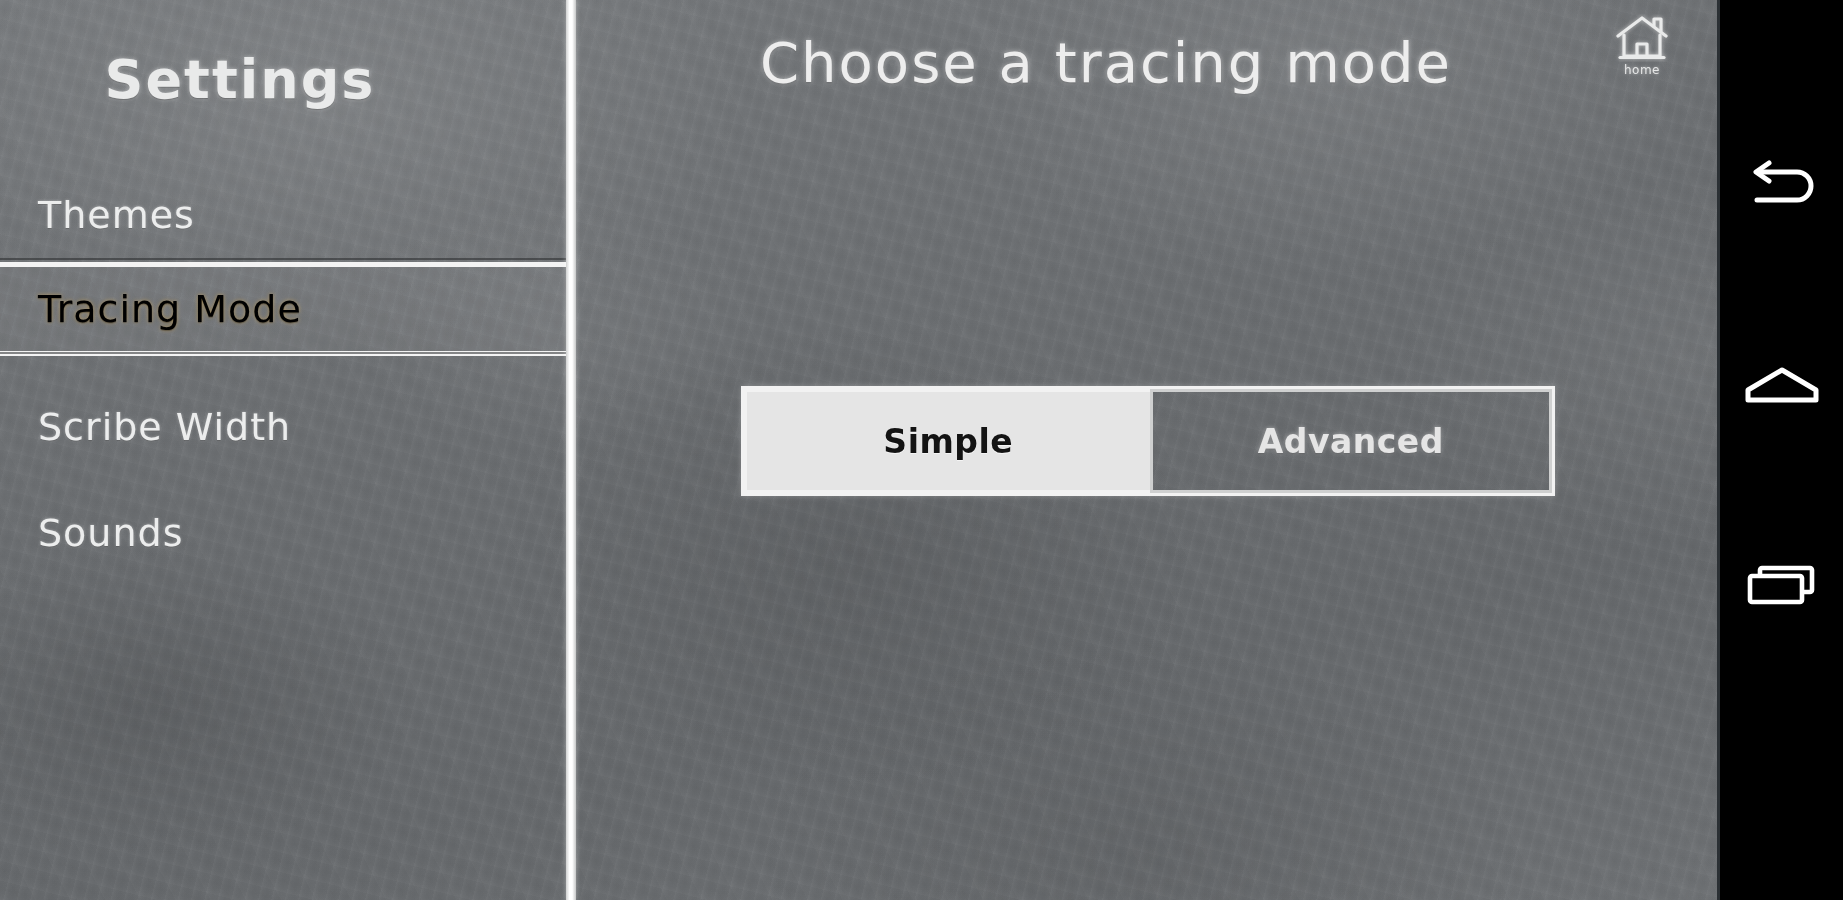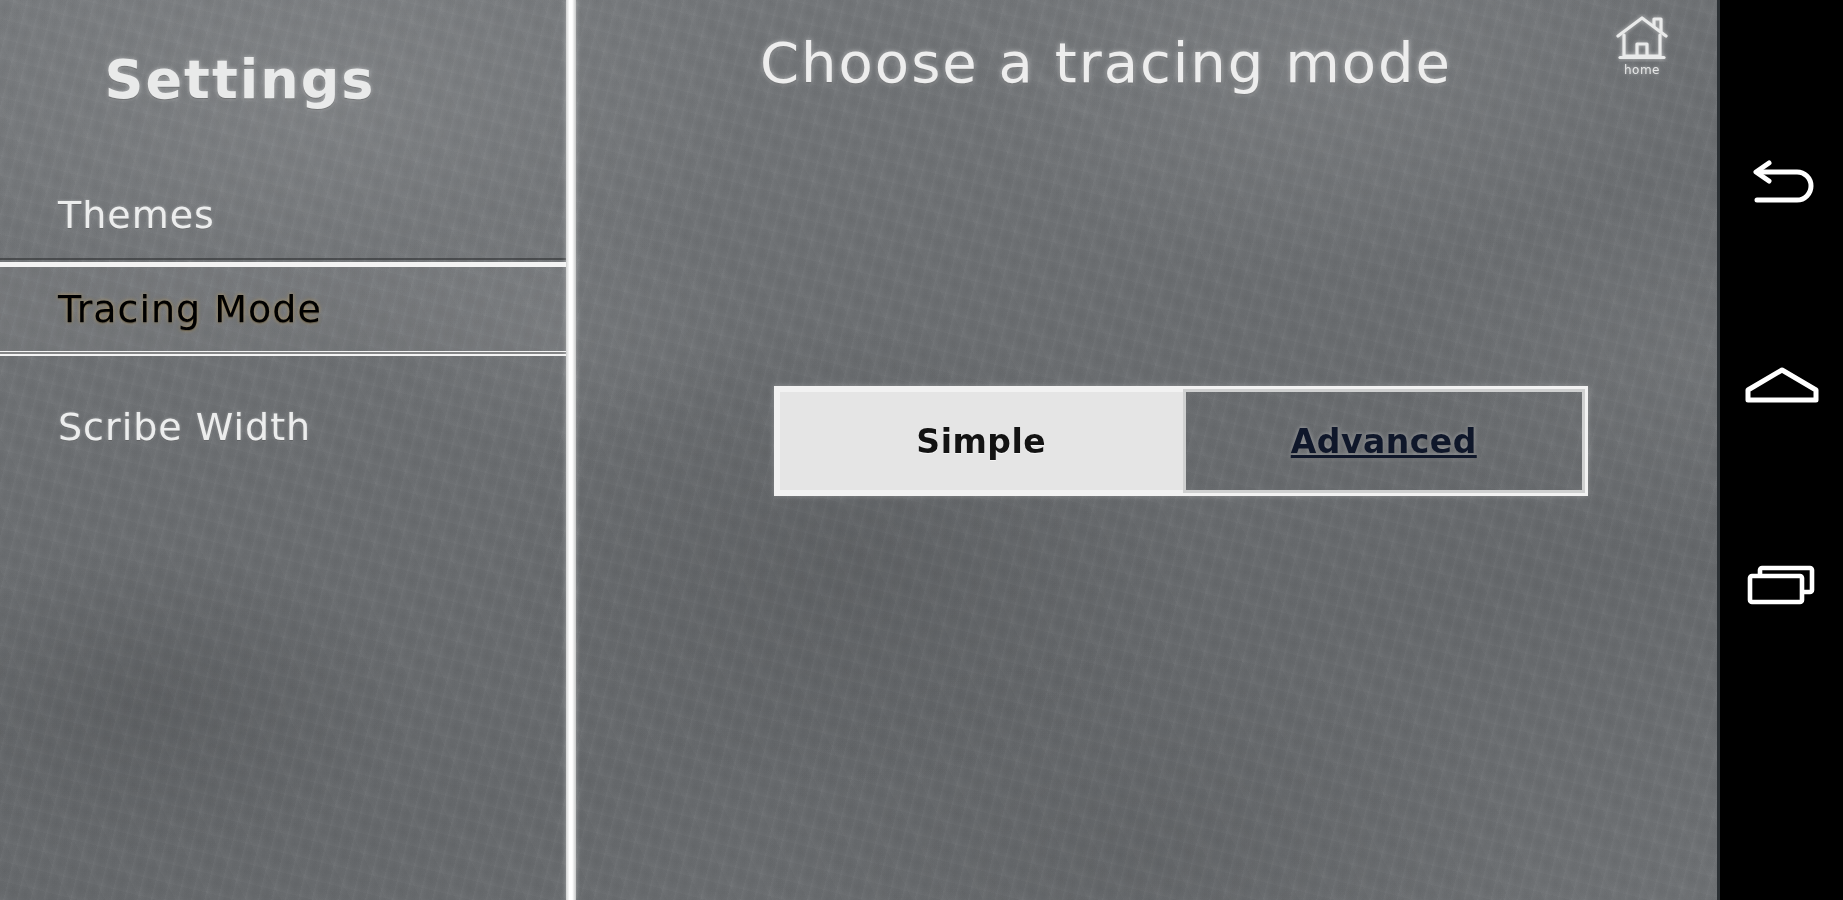--- a/index.html
+++ b/index.html
@@ -67,21 +67,21 @@
     left: 0;
     width: 566px;
     display: flex;
     align-items: center;
     color: #eceded;
     font-size: 38px;
     font-weight: 400;
     letter-spacing: 1px;
     text-shadow: 0 0 3px rgba(255,255,255,0.40), 0 1px 1px rgba(0,0,0,0.30);
     box-sizing: border-box;
-    padding-left: 58px;
+    padding-left: 38px;
   }
   .menu-item.selected {
     color: #000000;
     text-shadow: 0 0 4px rgba(242,179,60,0.45), 0 1px 1px rgba(0,0,0,0.35);
     border-top: 5px solid #f3f3f3;
     border-bottom: 5px solid #f3f3f3;
     background: rgba(255,255,255,0.035);
   }
   .sel-rule-gap-top, .sel-rule-gap-bot {
     position: absolute;
@@ -139,21 +139,20 @@
     text-shadow: 0 0 3px rgba(255,255,255,0.5);
   }
 
   
   #seg-wrap {
     position: absolute;
     left: 0; top: 386px;
     width: 1144px;
     display: flex;
     justify-content: center;
-    margin-left: 33px;
   }
   #seg {
     position: relative;
     width: 814px;
     height: 110px;
     border: 6px solid #f2f2f2;
     box-sizing: border-box;
     display: flex;
     background: transparent;
     box-shadow: 0 0 6px rgba(255,255,255,0.25);
@@ -168,26 +167,25 @@
     letter-spacing: 0.5px;
     box-sizing: border-box;
     cursor: pointer;
   }
   .seg-btn.on {
     background: #e5e5e5;
     color: #131313;
     text-shadow: 0 1px 0 rgba(255,255,255,0.6);
   }
   .seg-btn.off {
-    color: #0f172a;
+    color: #e5e5e5;
     background: transparent;
     border: 3px solid #cfd0d0;
     margin: -3px -3px -3px 0;
     text-shadow: 0 0 4px rgba(255,255,255,0.45), 0 1px 2px rgba(0,0,0,0.35);
-    text-decoration: underline;
   }
 
   
   #navbar {
     position: absolute;
     right: 0; top: 0;
     width: 123px; height: 900px;
     background: #000;
     border-left: 3px solid #2b3034;
   }
@@ -225,20 +223,23 @@
     <div class="menu-item selected" style="top:262px;height:94px;">
       <span>Tracing Mode</span>
     </div>
 
     <div class="sel-rule-gap-bot" style="top:352px;"></div>
 
     <div class="menu-item" style="top:382px;height:90px;align-items:center;">
       <span>Scribe Width</span>
     </div>
 
+    <div class="menu-item" style="top:488px;height:90px;">
+      <span>Sounds</span>
+    </div>
   </div>
 
   <div id="v-divider"></div>
 
   <div id="main">
 
     <div id="main-title">Choose a tracing mode</div>
 
     <div id="home-btn">
       <svg class="glyph" viewBox="0 0 58 48">

